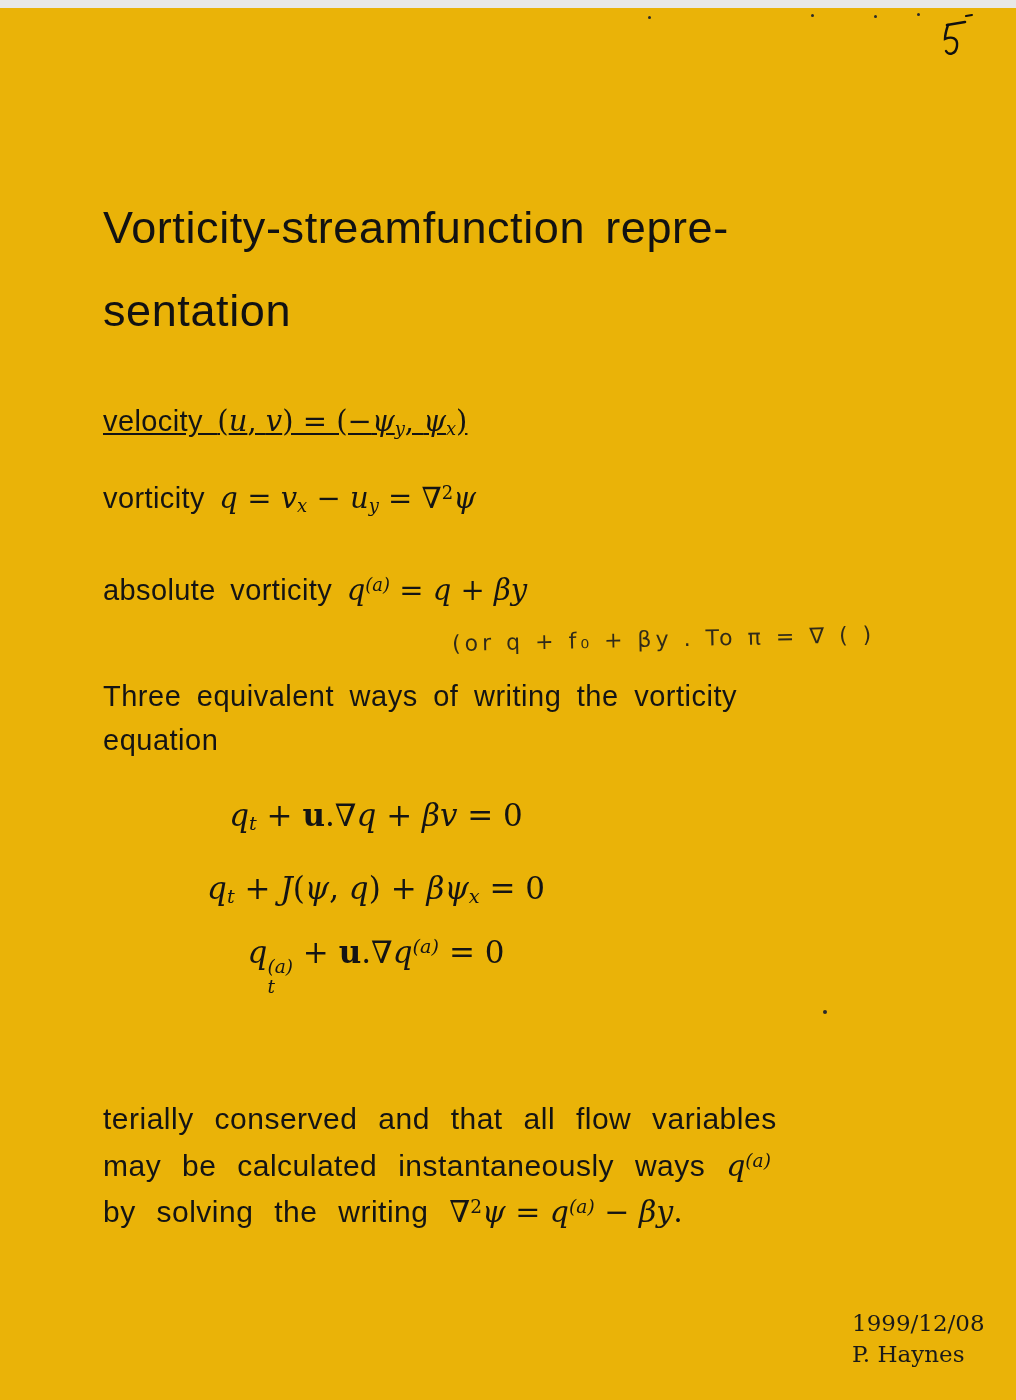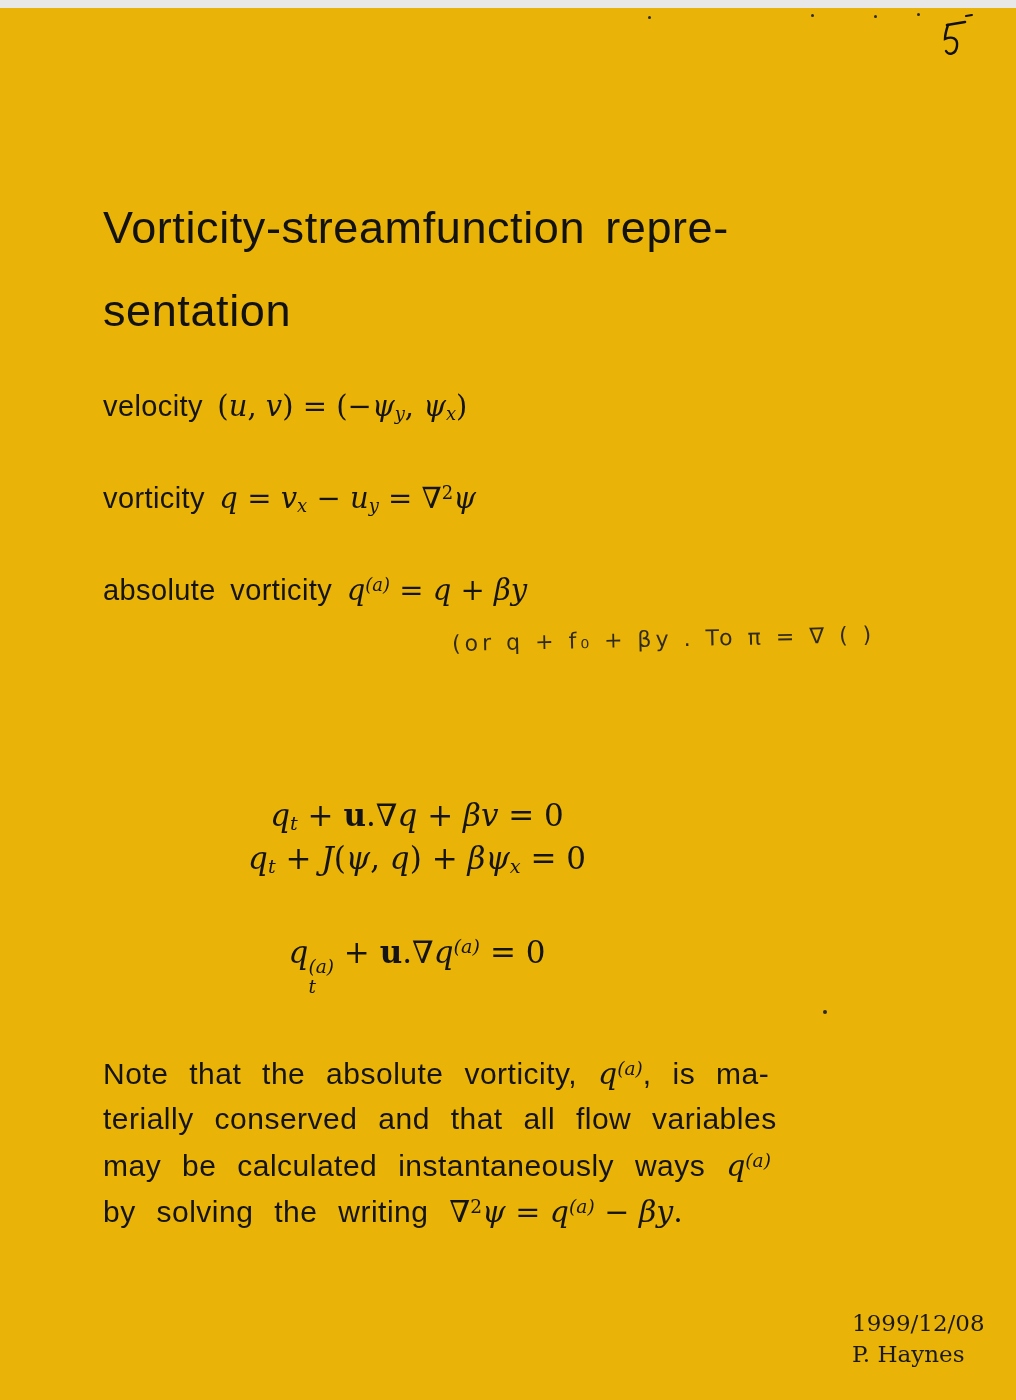--- a/index.html
+++ b/index.html
@@ -13,21 +13,21 @@
     position:absolute;left:103px;top:178px;width:860px;
     font-size:45px;line-height:83px;letter-spacing:.6px;word-spacing:7px;
     color:#121212;font-weight:400;
   }
   .mline{position:absolute;left:103px;font-size:29px;white-space:nowrap;color:#141414;}
   .mline .m-s{word-spacing:6px;letter-spacing:.4px;}
   .para{
     position:absolute;left:103px;top:666px;width:790px;
     font-size:29px;line-height:44px;letter-spacing:.5px;word-spacing:7px;
   }
-  .eq{position:absolute;width:752px;text-align:center;font-size:31px;white-space:nowrap;padding-left:41px;}
+  .eq{position:absolute;width:752px;text-align:center;font-size:31px;white-space:nowrap;}
   .note-line{position:absolute;left:103px;font-size:30px;white-space:nowrap;}
   .note-line .m-s{word-spacing:12px;letter-spacing:.5px;}
   .footer{
     position:absolute;left:852px;top:1300px;
     font-family:"DejaVu Serif",serif;font-size:23px;line-height:31px;color:#1a1a1a;
   }
   
   .m-s{font-family:"Liberation Sans",sans-serif;}
   .m-r,.m-i,.m-b,.m-sub,.m-sup,.m-supr,.m-ss{font-family:"DejaVu Serif",serif;}
   .m-r{font-style:normal;}
@@ -65,35 +65,38 @@
       <path d="M12 13 C10 19 9 24 9 27 C16 24 22 26 21 34 C20 42 13 44 10 39" stroke="#111" stroke-width="2.4" fill="none" stroke-linecap="round"></path>
     </svg>
     
   </div>
 
   <div class="title">
     <div>Vorticity-streamfunction repre-</div>
     <div>sentation</div>
   </div>
 
-  <div class="mline" style="top:381px;"><span class="m-s">velocity </span><span class="m-r">(</span><span class="m-i">u</span><span class="m-r">, </span><span class="m-i">v</span><span class="m-r">) = (−</span><span class="m-i">ψ</span><span class="m-sub">y</span><span class="m-r">, </span><span class="m-i">ψ</span><span class="m-sub">x</span><span class="m-r">)</span></div>
+  <div class="mline" style="top:396px;text-decoration:underline;"><span class="m-s">velocity </span><span class="m-r">(</span><span class="m-i">u</span><span class="m-r">, </span><span class="m-i">v</span><span class="m-r">) = (−</span><span class="m-i">ψ</span><span class="m-sub">y</span><span class="m-r">, </span><span class="m-i">ψ</span><span class="m-sub">x</span><span class="m-r">)</span></div>
   <div class="mline" style="top:473px;"><span class="m-s">vorticity </span><span class="m-i">q</span><span class="m-r"> = </span><span class="m-i">v</span><span class="m-sub">x</span><span class="m-r"> − </span><span class="m-i">u</span><span class="m-sub">y</span><span class="m-r"> = ∇</span><span class="m-supr">2</span><span class="m-i">ψ</span></div>
   <div class="mline" style="top:565px;"><span class="m-s">absolute vorticity </span><span class="m-i">q</span><span class="m-sup">(a)</span><span class="m-r"> = </span><span class="m-i">q</span><span class="m-r"> + </span><span class="m-i">βy</span></div>
 
   <div class="hand-note">(or  q  +  f₀  +  βy .  To π  =  ∇  ( )</div>
 
+  <div class="para">
+    <div>Three equivalent ways of writing the vorticity</div>
+    <div>equation</div>
+  </div>
 
   <div class="eq" style="top:789px;"><span class="m-i">q</span><span class="m-sub">t</span><span class="m-r"> + </span><span class="m-b">u</span><span class="m-r">.∇</span><span class="m-i">q</span><span class="m-r"> + </span><span class="m-i">βv</span><span class="m-r"> = 0</span></div>
-  <div class="eq" style="top:832px;"><span class="m-i">q</span><span class="m-sub">t</span><span class="m-r"> + </span><span class="m-i">J</span><span class="m-r">(</span><span class="m-i">ψ</span><span class="m-r">, </span><span class="m-i">q</span><span class="m-r">) + </span><span class="m-i">βψ</span><span class="m-sub">x</span><span class="m-r"> = 0</span></div>
+  <div class="eq" style="top:862px;"><span class="m-i">q</span><span class="m-sub">t</span><span class="m-r"> + </span><span class="m-i">J</span><span class="m-r">(</span><span class="m-i">ψ</span><span class="m-r">, </span><span class="m-i">q</span><span class="m-r">) + </span><span class="m-i">βψ</span><span class="m-sub">x</span><span class="m-r"> = 0</span></div>
   <div class="eq" style="top:926px;"><span class="m-i">q</span><span class="m-ss">
         <span>(a)</span>
         <span>t</span>
       </span><span class="m-r"> + </span><span class="m-b">u</span><span class="m-r">.∇</span><span class="m-i">q</span><span class="m-sup">(a)</span><span class="m-r"> = 0</span></div>
 
-  <div class="note-line" style="top:1048px;"><span class="m-s">Note that the absolute vorticity, </span><span class="m-i">q</span><span class="m-sup">(a)</span><span class="m-s">, is ma-</span></div>
   <div class="note-line" style="top:1094px;"><span class="m-s">terially conserved and that all flow variables</span></div>
   <div class="note-line" style="top:1140px;"><span class="m-s">may be calculated instantaneously ways </span><span class="m-i">q</span><span class="m-sup">(a)</span></div>
   <div class="note-line" style="top:1186px;"><span class="m-s">by solving the writing </span><span class="m-r">∇</span><span class="m-supr">2</span><span class="m-i">ψ</span><span class="m-r"> = </span><span class="m-i">q</span><span class="m-sup">(a)</span><span class="m-r"> − </span><span class="m-i">βy</span><span class="m-r">.</span></div>
 
   <div class="footer">
     <div>1999/12/08</div>
     <div>P. Haynes</div>
   </div>
 
 </div>

